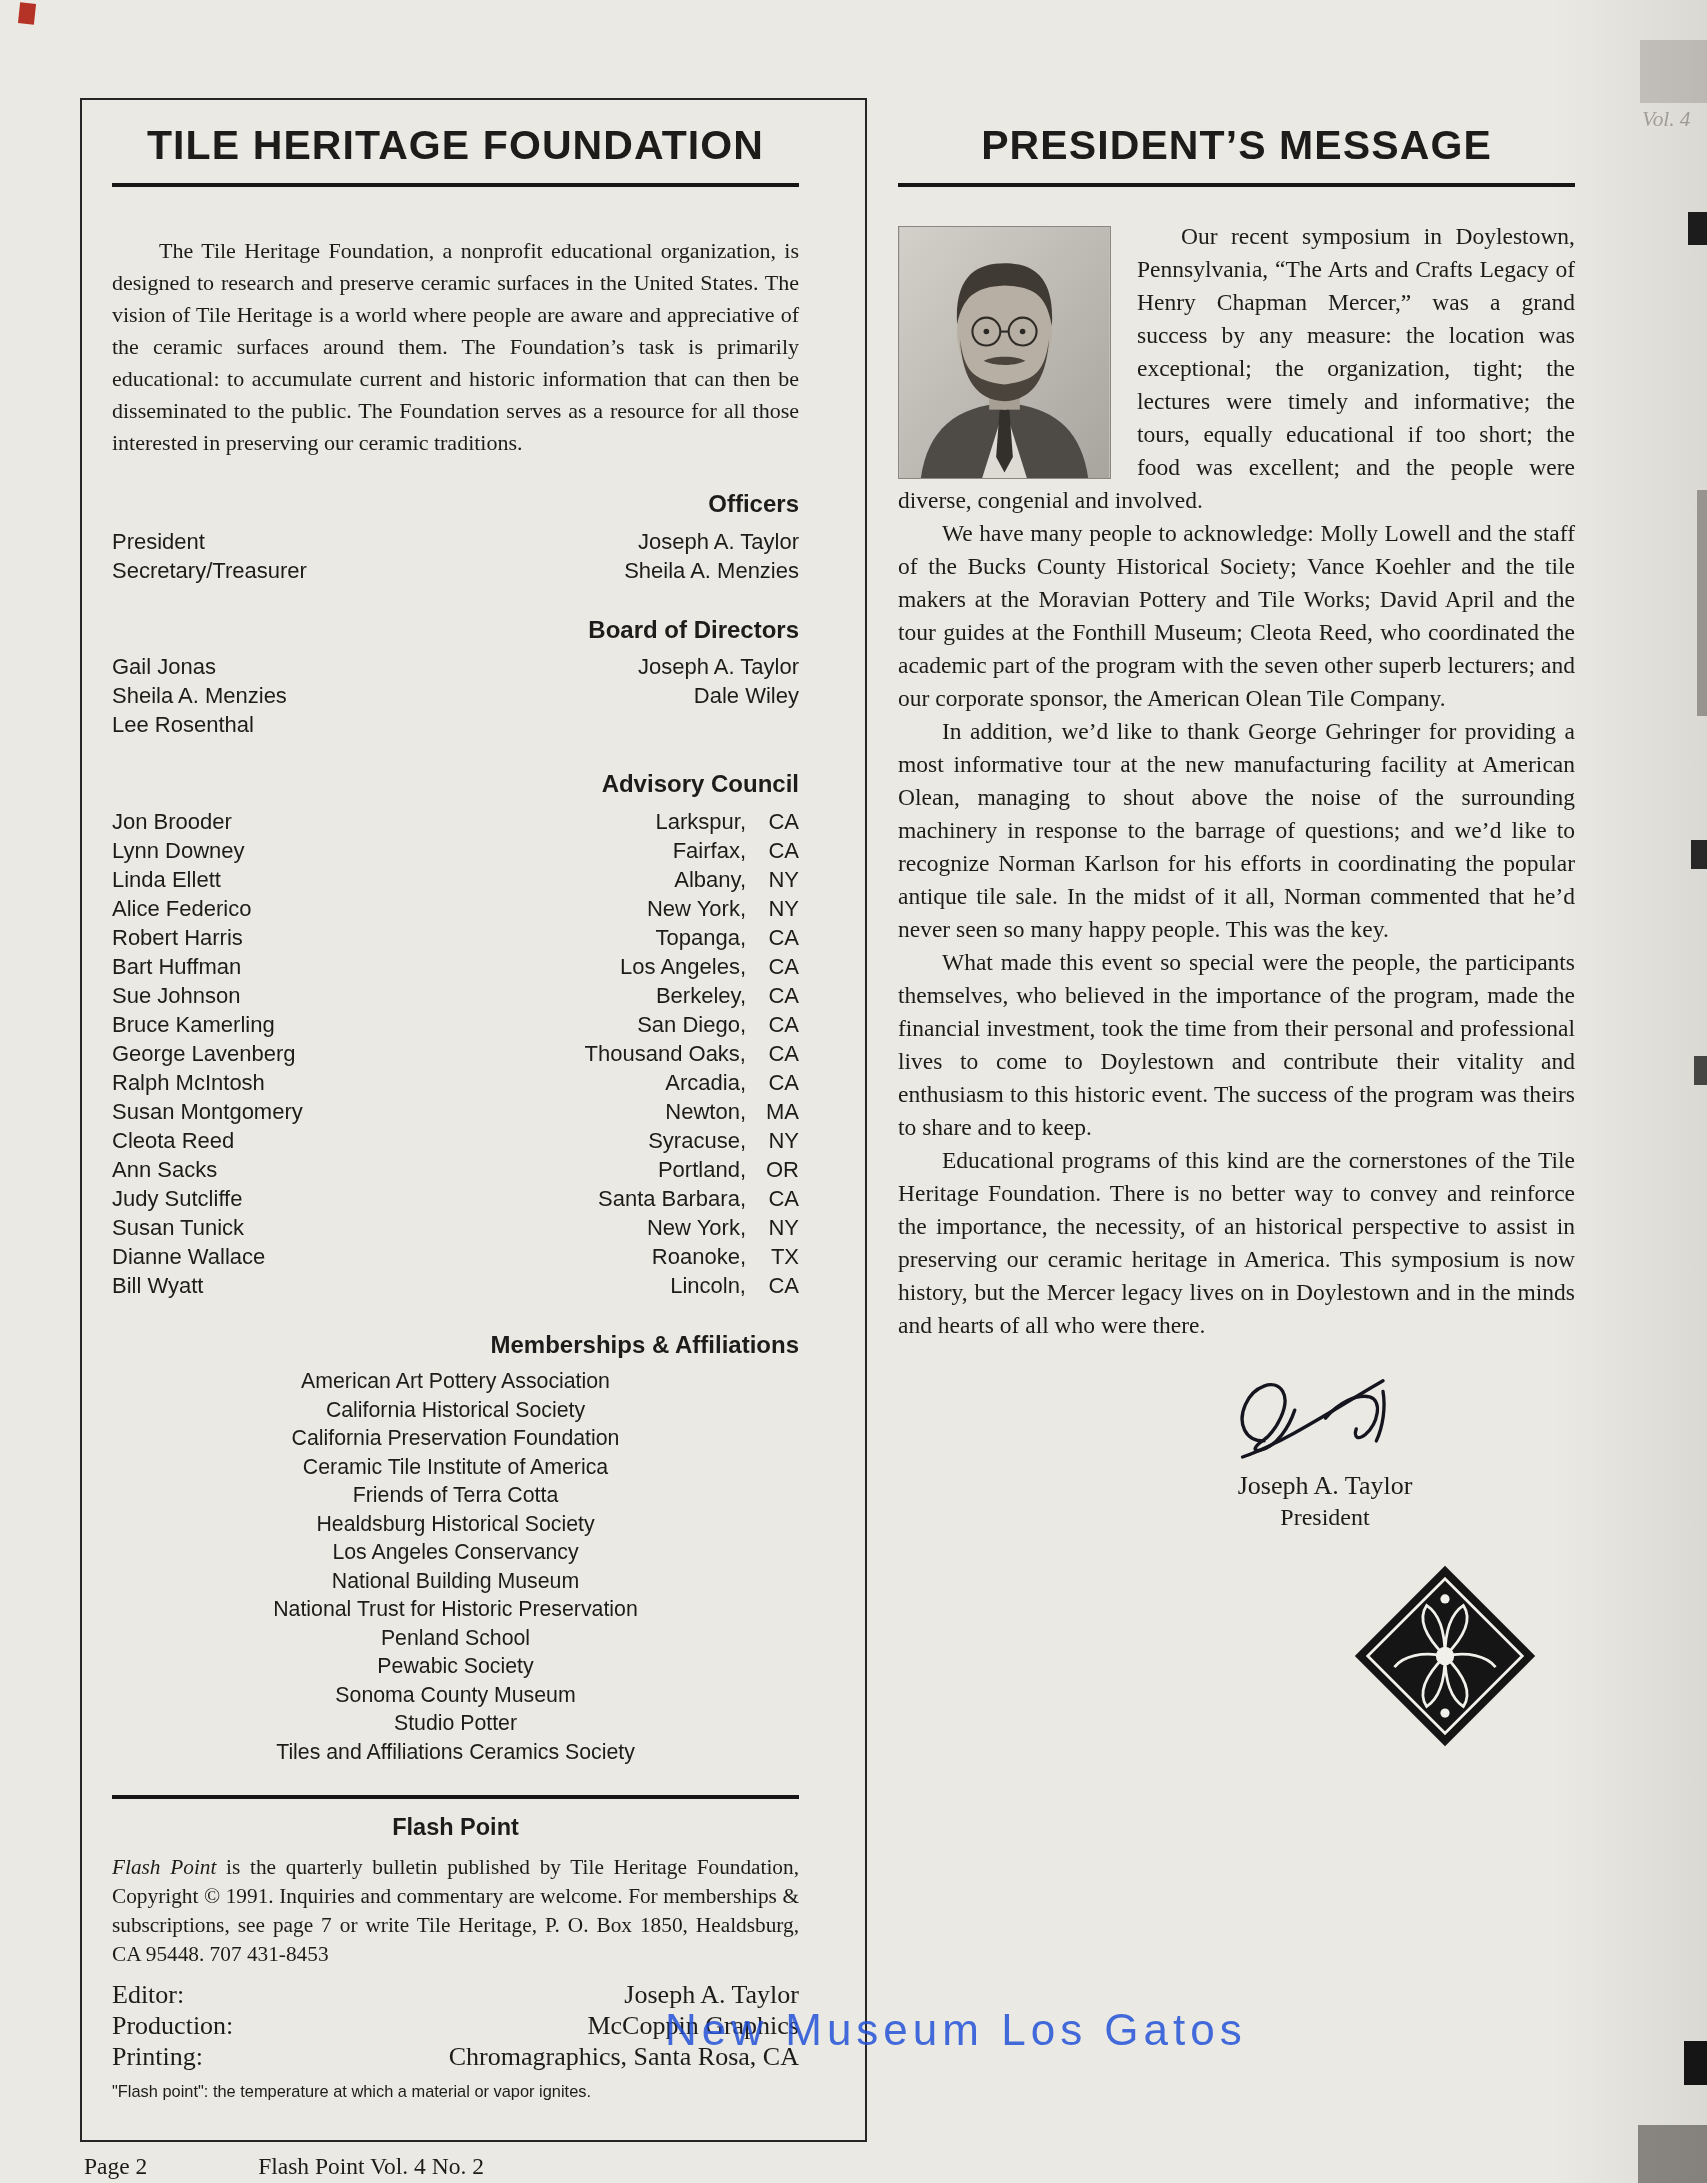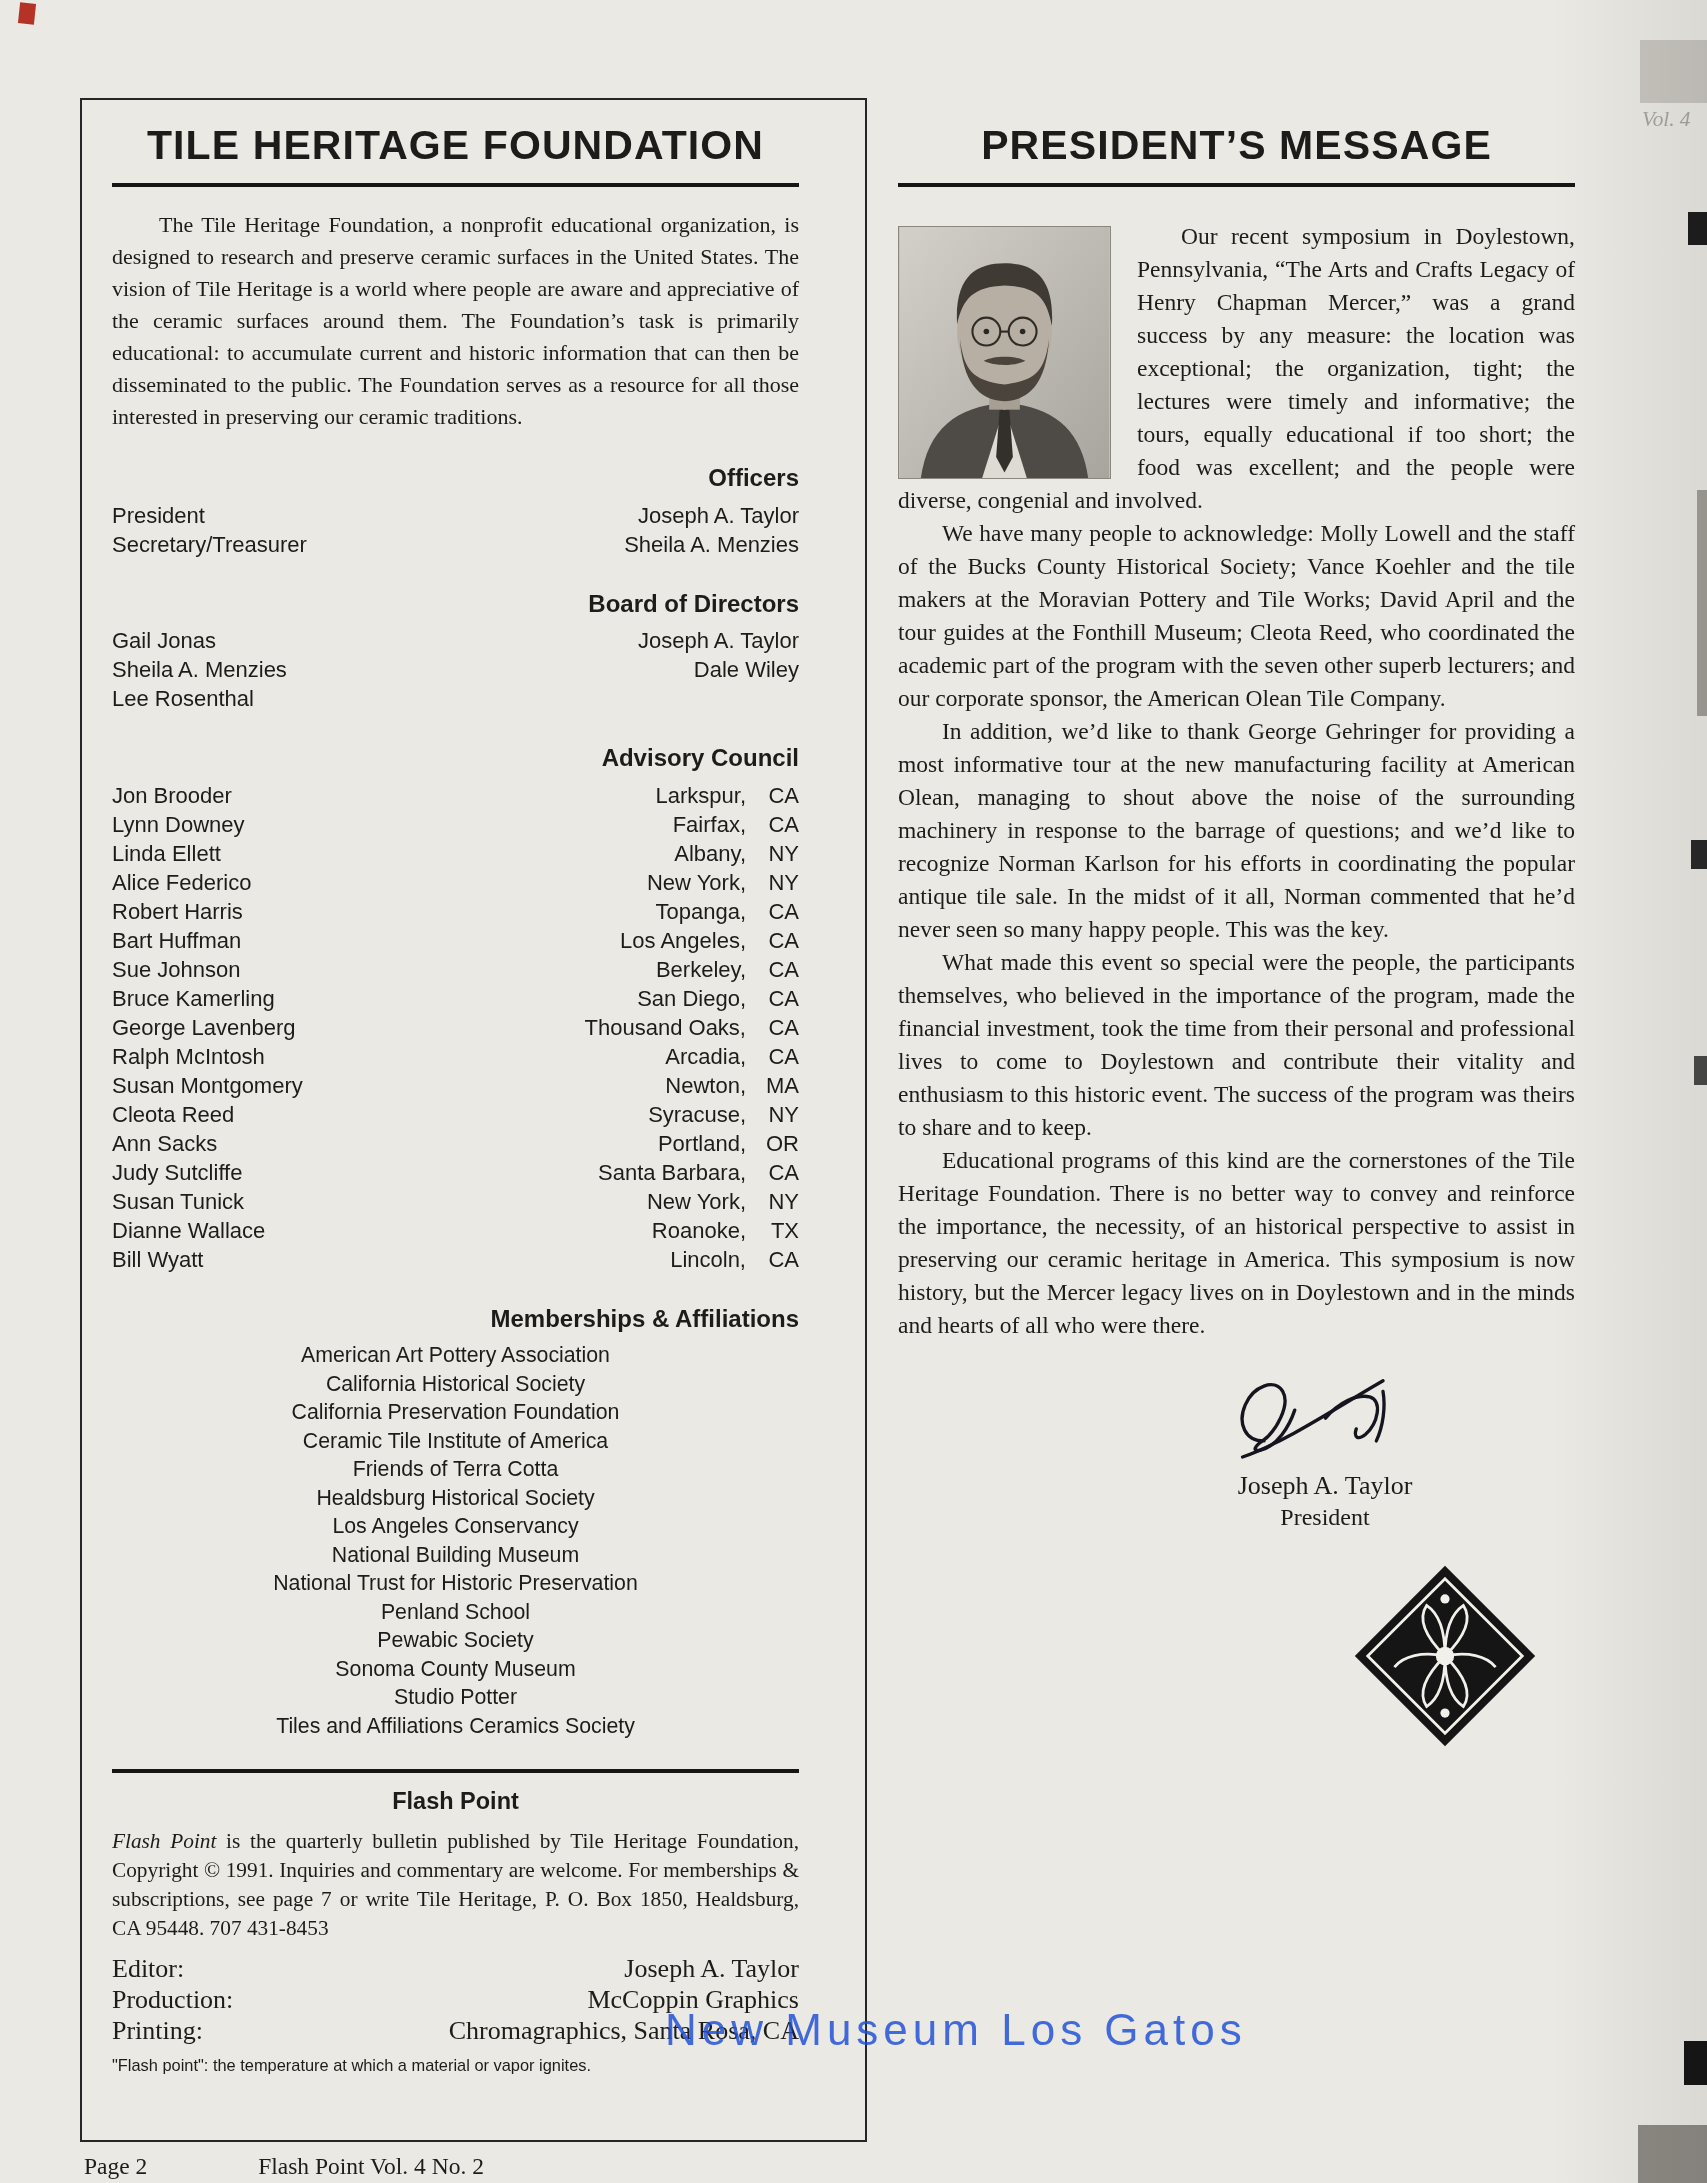--- a/index.html
+++ b/index.html
@@ -22,21 +22,21 @@
   }
   .col { position:absolute; top:122px; }
   .col-left  { left:112px;  width:687px; }
   .col-right { left:898px; width:677px; }
   .col-title {
     font-family:"Liberation Sans", sans-serif; font-weight:700;
     font-size:41px; letter-spacing:1.1px; text-align:center; white-space:nowrap;
   }
   .title-rule { height:4.3px; background:#161616; margin-top:14.2px; }
   .intro {
-    margin-top:22px; font-size:22px; line-height:32px;
+    margin-top:48px; font-size:22px; line-height:32px;
     text-align:justify; text-indent:47px;
   }
   .sec-head {
     font-family:"Liberation Sans", sans-serif; font-weight:700;
     font-size:24px; text-align:right; margin-top:31px; margin-bottom:8.5px;
   }
   .pair-row {
     display:flex; justify-content:space-between;
     font-family:"Liberation Sans", sans-serif; font-size:22px; line-height:29px;
   }

